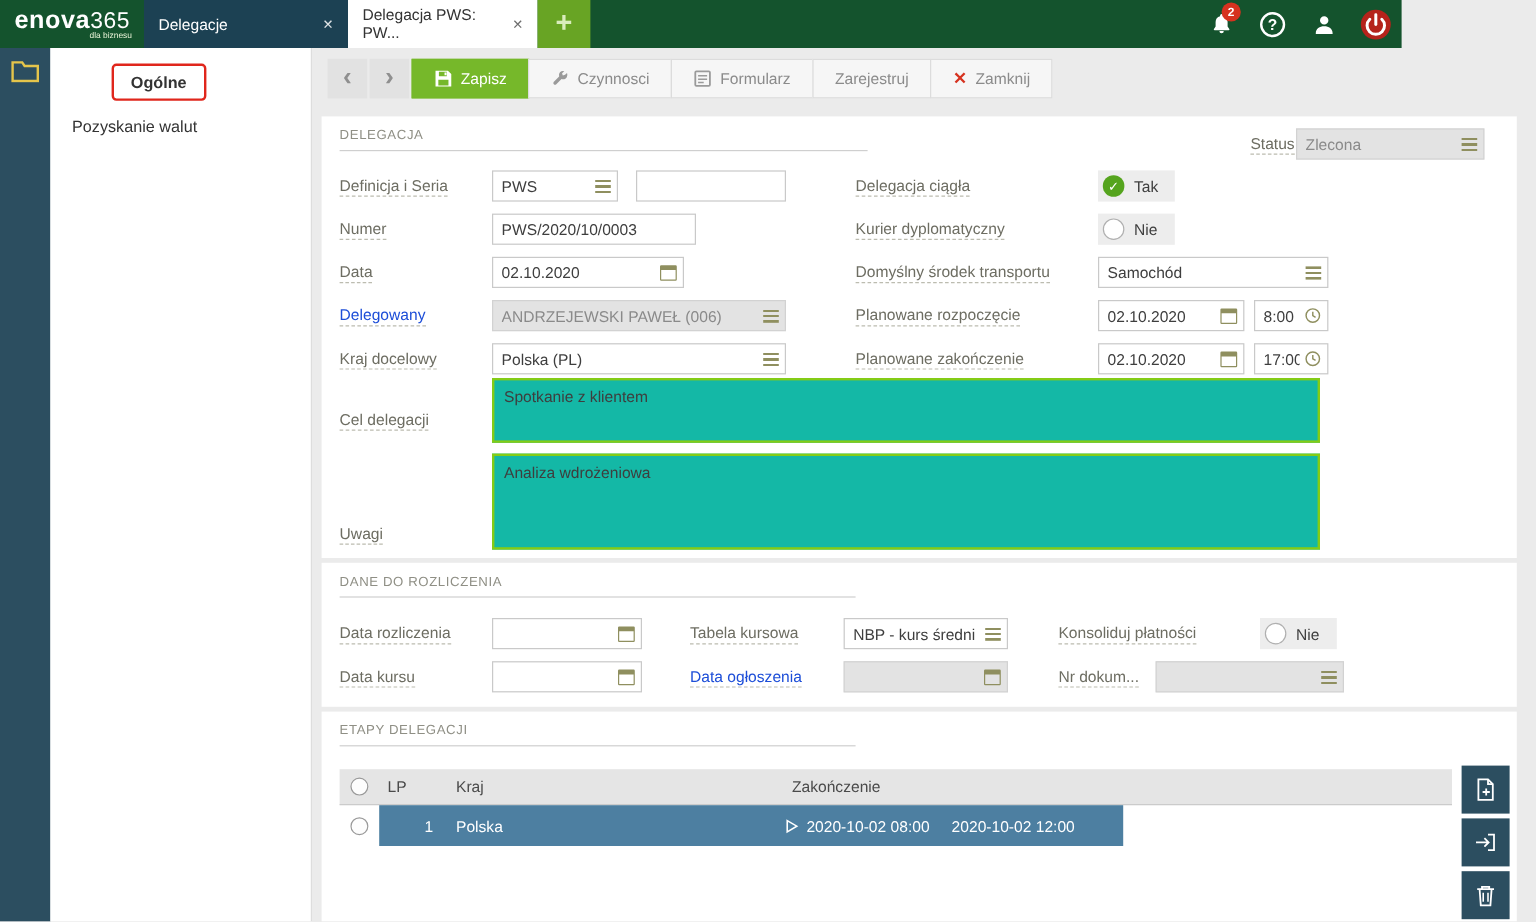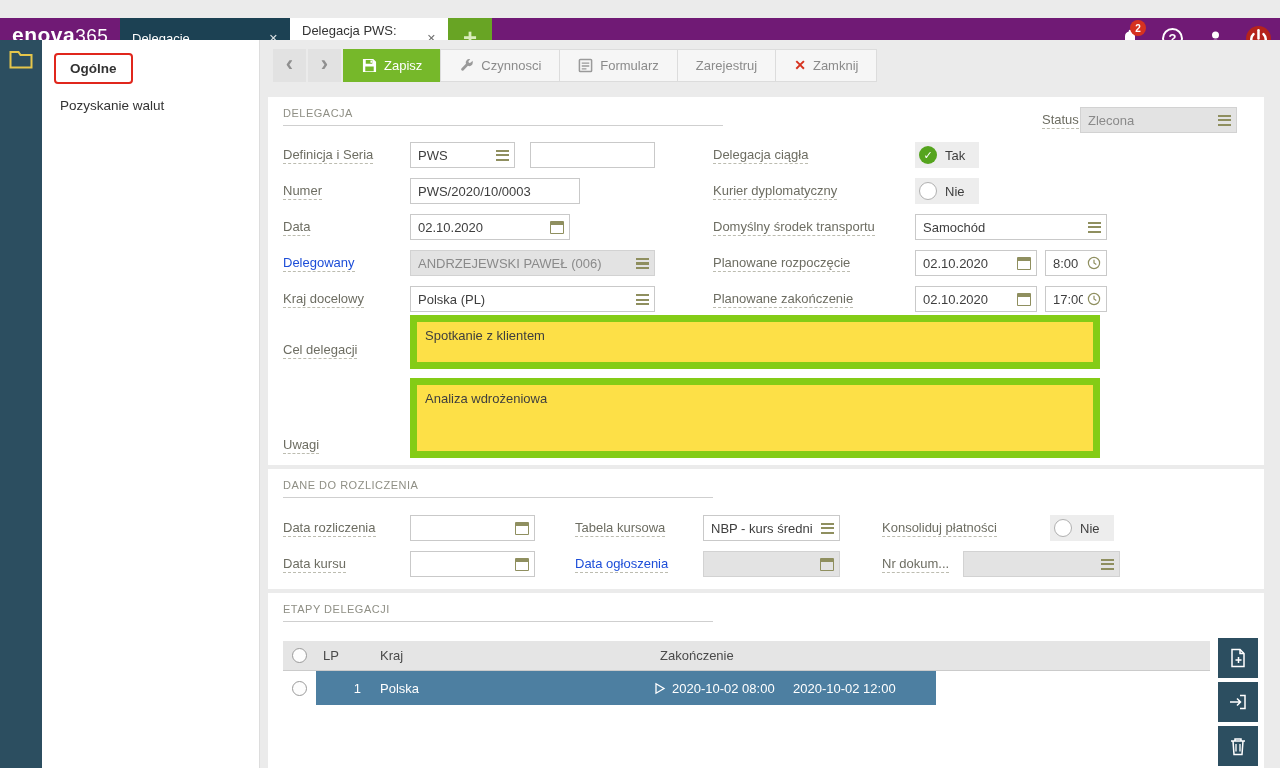--- a/index.html
+++ b/index.html
@@ -1,41 +1,41 @@
 <!DOCTYPE html>
 <html><head>
 <meta charset="utf-8">
 <style>
   * { margin:0; padding:0; box-sizing:border-box; }
   html,body { width:1280px; height:768px; overflow:hidden; }
   body { font-family:"Liberation Sans", sans-serif; background:#ebebeb; font-size:13px; }
   .screen { position:relative; width:1280px; height:768px; }
 
   
-  .topbar { position:absolute; top:18px; left:0; width:1280px; height:40px; background:#701a75; display:flex; align-items:stretch; }
+  .topbar { position:absolute; top:0; left:0; width:1168px; height:40px; background:#14532d; display:flex; align-items:stretch; }
   .logo { width:120px; display:flex; flex-direction:column; justify-content:center; padding-left:12px; color:#fff; }
   .logo-line { font-size:21px; font-weight:bold; letter-spacing:0.5px; line-height:20px; white-space:nowrap; }
   .logo-suffix { font-weight:normal; font-size:19px; }
   .logo-tag { font-size:7px; color:#e7f3d6; text-align:right; padding-right:10px; margin-top:-1px; }
   .tab { display:flex; align-items:center; justify-content:space-between; padding:0 12px; font-size:13px; cursor:default; }
   .tab-inactive { width:170px; background:#1c4153; color:#fff; }
   .tab-active { width:158px; background:#fff; color:#333; }
   .tab-close { font-size:11px; margin-left:10px; opacity:0.85; }
   .tab-active .tab-close { color:#555; }
   .tab-plus { width:44px; background:#68a424; color:#d9ecbc; display:flex; align-items:center; justify-content:center; font-size:24px; font-weight:bold; }
   .topbar-icons { margin-left:auto; display:flex; align-items:center; }
   .top-icon { width:43px; height:40px; display:flex; align-items:center; justify-content:center; position:relative; cursor:pointer; }
   .badge { position:absolute; top:2px; right:5px; min-width:16px; height:16px; border-radius:9px; background:#d6321f; color:#fff; font-size:10px; font-weight:bold; display:flex; align-items:center; justify-content:center; padding:0 3px; }
   .help-circle { width:21px; height:21px; border:2px solid #fff; border-radius:50%; color:#fff; font-weight:bold; font-size:13px; display:flex; align-items:center; justify-content:center; }
 
   
   .strip { position:absolute; top:40px; left:0; width:42px; bottom:0; background:#2c4e60; }
   .strip-folder { width:42px; height:38px; display:flex; align-items:center; justify-content:center; cursor:pointer; }
   .sidebar { position:absolute; top:40px; left:42px; width:218px; bottom:0; background:#fff; border-right:1px solid #ddd; padding-top:13px; }
-  .side-item { font-size:13.5px; color:#333; cursor:pointer; }
+  .side-item { font-size:13.5px; color:#333; cursor:pointer;padding-left:39px; }
   .side-item-plain { padding:12px 18px; }
   .red-box { display:inline-block; margin:0 0 2px 12px; padding:6px 14px; border:2px solid #e0261c; border-radius:4px; font-weight:bold; }
 
   
   .main { position:absolute; top:40px; left:260px; right:0; bottom:0; background:#ebebeb; }
   .main-header { position:absolute; top:5px; left:0; right:0; height:40px; display:flex; align-items:center; padding:0 16px 0 13px; }
   .nav-btn { width:33px; height:33px; background:#e2e2e2; color:#8f8f8f; font-size:22px; font-weight:bold; display:flex; align-items:center; justify-content:center; margin-right:2px; cursor:pointer; line-height:1; padding-bottom:3px; }
   .page-title { font-size:17px; font-weight:500; color:#5e8296; margin-left:16px; margin-right:auto; white-space:nowrap; }
   .hdr-buttons { display:flex; align-items:stretch; height:33px; }
   .btn { display:flex; align-items:center; gap:7px; padding:0 18px; font-size:13px; background:#f6f6f6; border:1px solid #dcdcdc; color:#8b8b8b; cursor:pointer; font-family:inherit; margin-left:-1px; }
@@ -49,21 +49,21 @@
   .sec2 { height:120px; margin-top:4px; }
   .sec3 { flex:1; margin-top:4px; }
   .sec-title { position:absolute; left:15px; top:10px; width:440px; border-bottom:1px solid #cfcfcf; padding-bottom:6px; font-size:11px; color:#8f8f85; letter-spacing:0.5px; }
 
   .lbl { position:absolute; font-size:13px; color:#6d6d62; white-space:nowrap; }
   .lbl .u { border-bottom:1px dashed #bcbcb0; padding-bottom:1px; }
   .lbl-dis { color:#1d4ed8; }
   .field { position:absolute; height:26px; display:flex; align-items:center; border:1px solid #c9c9c9; background:#fff; padding:0 5px 0 7px; color:#3e3e3e; font-size:13px; cursor:text; }
   .field .val { flex:1; white-space:nowrap; overflow:hidden; }
   .field-dis { background:#e3e3e3; border-color:#d2d2d2; color:#8a8a8a; cursor:default; }
-  .area { position:absolute; border:7px solid #84cc16; background:#fde047; padding:6px 8px; color:#3e3e3e; font-size:13px; line-height:16px; cursor:text; }
+  .area { position:absolute; border:2px solid #84cc16; background:#14b8a6; padding:6px 8px; color:#3e3e3e; font-size:13px; line-height:16px; cursor:text; }
 
   .ic-list { width:13px; height:11px; flex:none; margin-left:5px; background:repeating-linear-gradient(to bottom,#8f8f5f 0 2px,transparent 2px 4.5px); cursor:pointer; }
   .ic-cal { width:14px; height:13px; flex:none; margin-left:5px; border:1px solid #8f8f5f; border-top:4px solid #8f8f5f; border-radius:1px; background:#fff; cursor:pointer; }
   .field-dis .ic-cal { background:#e3e3e3; }
   .ic-clock { flex:none; margin-left:4px; display:flex; cursor:pointer; }
 
   .chip { position:absolute; height:26px; background:#ededed; display:inline-flex; align-items:center; gap:8px; padding:0 14px 0 4px; cursor:pointer; }
   .chk { width:18px; height:18px; border-radius:50%; background:#55a41e; color:#fff; font-size:11px; display:flex; align-items:center; justify-content:center; }
   .rad { width:18px; height:18px; border-radius:50%; background:#fff; border:1px solid #b0b0b0; }
   .chip span.ctext { color:#3e3e3e; }

